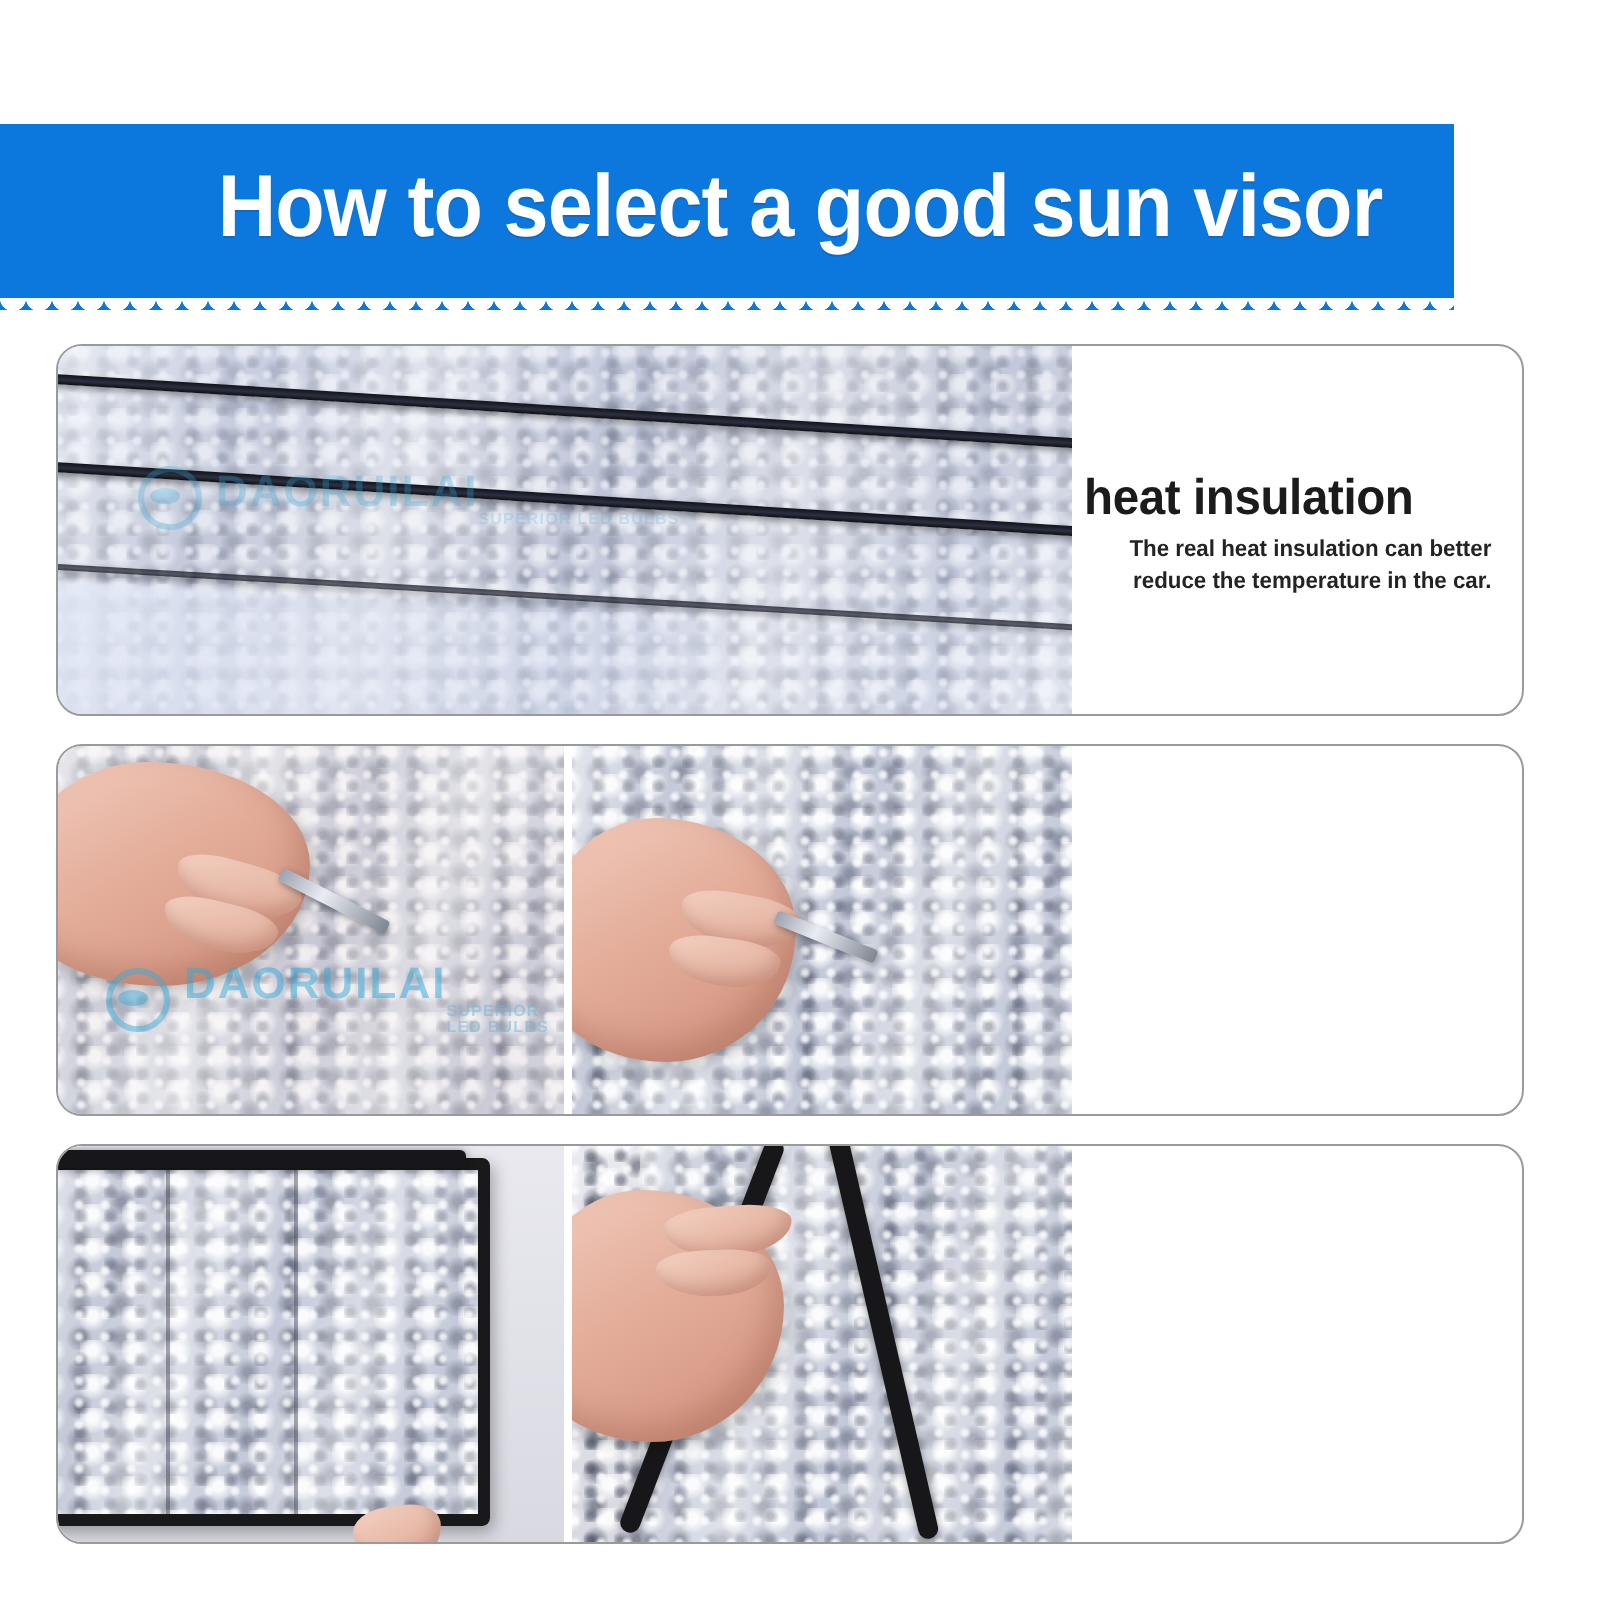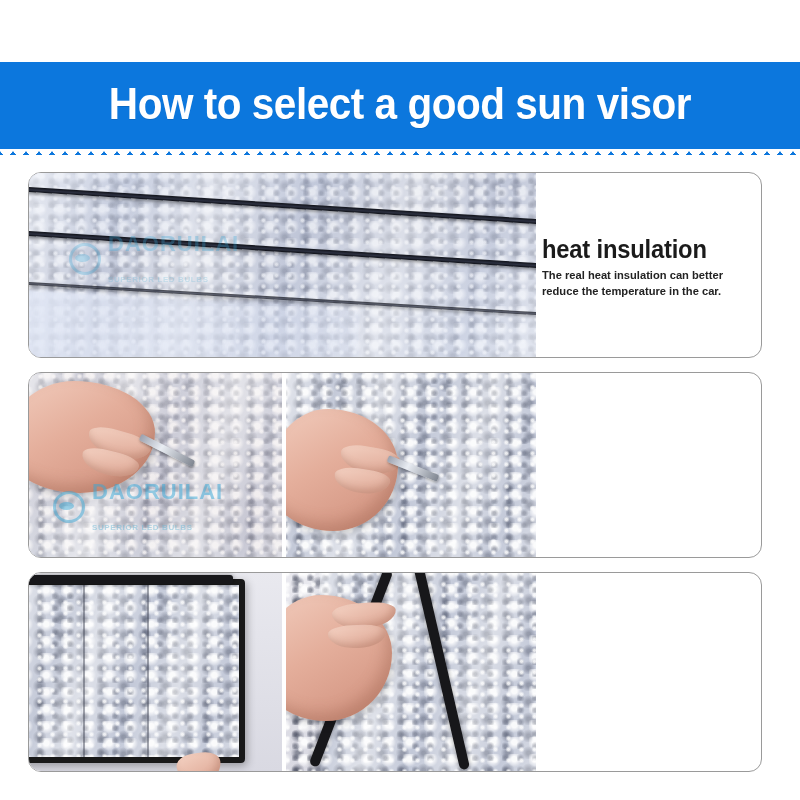--- a/index.html
+++ b/index.html
@@ -13,21 +13,21 @@
     font-family: "Liberation Sans", sans-serif;
     overflow: hidden;
     position: relative;
   }
 
   
   .banner {
     position: absolute;
     left: 0;
     top: 62px;
-    width: 800px;
+    width: 727px;
     height: 93px;
     background: #0c77dd;
   }
   .banner-title {
     position: absolute;
     left: 0;
     top: 16px;
     width: 800px;
     text-align: center;
     color: #ffffff;
@@ -212,21 +212,21 @@
     flex: none;
   }
   .wm-mark::after {
     content: "";
     position: absolute;
     left: 3px; top: 8px;
     width: 15px; height: 8px;
     border-radius: 50%;
     background: #3fa9d6;
   }
-  .wm-text { display: flex; flex-direction: column; line-height: 1; }
+  .wm-text { display: flex; flex-direction: row; line-height: 1; }
   .wm-name {
     font-family: "Liberation Sans", sans-serif;
     font-weight: bold;
     font-size: 22px;
     letter-spacing: 1px;
     color: #35a7d8;
   }
   .wm-sub {
     font-family: "Liberation Sans", sans-serif;
     font-weight: bold;
@@ -237,20 +237,21 @@
   }
 
   
   .card-text {
     position: absolute;
     left: 513px;
     right: 0;
     top: 0;
     bottom: 0;
     padding: 0 16px 0 0;
+    text-align: right;
   }
   .feature-title {
     position: absolute;
     left: 0;
     font-family: "Liberation Sans Narrow", "Liberation Sans", sans-serif;
     font-weight: bold;
     font-size: 25px;
     line-height: 28px;
     color: #1b1b1b;
     letter-spacing: -0.2px;

